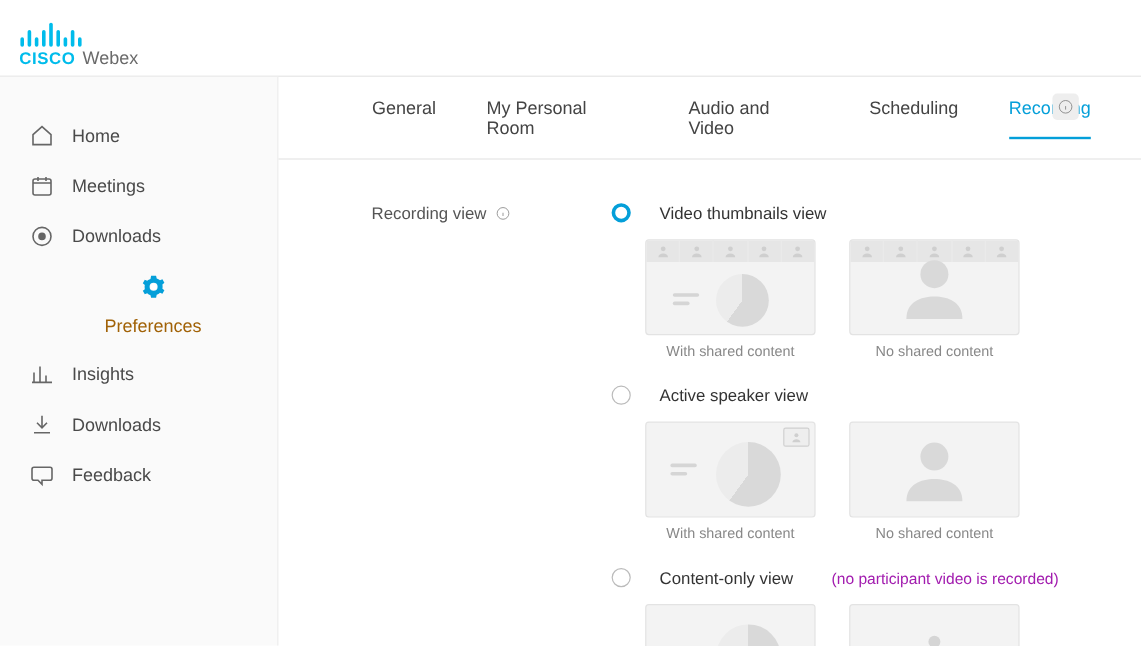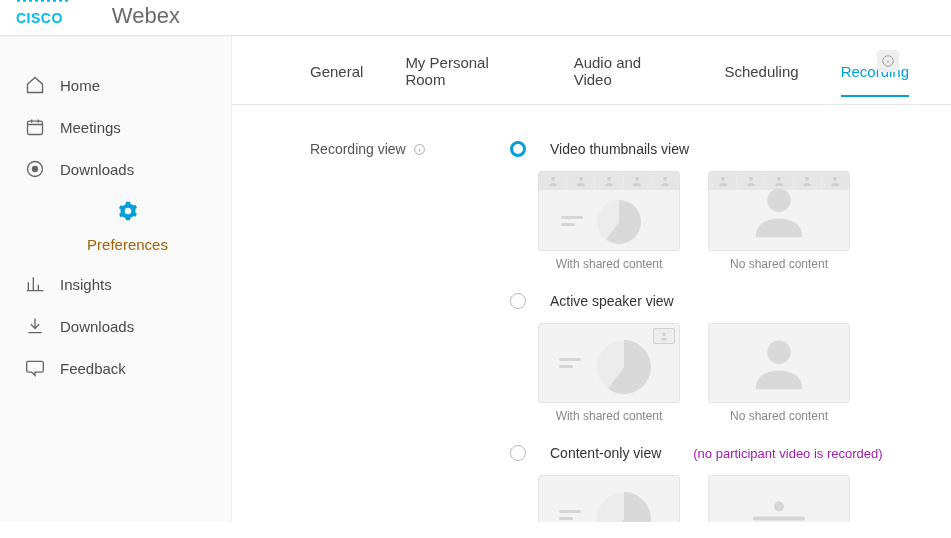--- a/index.html
+++ b/index.html
@@ -1,41 +1,41 @@
 <!DOCTYPE html>
 <html><head>
 <meta charset="utf-8">
 <style>
   * { box-sizing: border-box; margin: 0; padding: 0; }
   body { font-family: -apple-system, BlinkMacSystemFont, "Segoe UI", Arial, sans-serif; font-size: 14px; color: #333; background: #fff; width: 951px; height: 538px; overflow: hidden; }
 
   
-  .header { height: 36px; display: flex; align-items: flex-end; padding: 0 0 6px 16px; border-bottom: 1px solid #e5e5e5; }
+  .header { height: 64px; display: flex; align-items: flex-end; padding: 0 0 6px 16px; border-bottom: 1px solid #e5e5e5; }
   .logo-cisco { display: flex; flex-direction: column; align-items: flex-start; }
   .cisco-bars { display: flex; align-items: flex-end; gap: 3px; height: 20px; margin-bottom: 1px; padding-left: 1px; }
   .cisco-bars span { display: block; width: 3px; background: #00bceb; border-radius: 1.5px; }
   .cb1 { height: 8px; } .cb2 { height: 14px; } .cb3 { height: 8px; } .cb4 { height: 14px; } .cb5 { height: 20px; } .cb6 { height: 14px; } .cb7 { height: 8px; } .cb8 { height: 14px; } .cb9 { height: 8px; }
   .brand-row { display: flex; align-items: baseline; gap: 6px; }
   .cisco-text { font-size: 14px; font-weight: 700; color:#00bceb; letter-spacing:.5px; }
-  .webex-text { font-size: 22px; color: #6a6a6a; font-weight: 300; margin-left: 43px; }
+  .webex-text { font-size: 15px; color: #6a6a6a; font-weight: 300; }
 
   .layout { display: flex; height: calc(538px - 52px); }
 
   
   .sidebar { width: 232px; background: #fafafa; border-right: 1px solid #eee; padding-top: 28px; }
   .nav-item { display: flex; align-items: center; gap: 14px; padding: 10px 0 10px 24px; color: #4a4a4a; cursor: pointer; font-size: 15px; }
   .nav-item.active { color: #a16207; flex-direction: column; }
   .nav-icon { width: 22px; height: 22px; display: flex; align-items: center; justify-content: center; color: inherit; }
   .nav-item:not(.active) .nav-icon { color: #666; }
   .nav-icon svg { width: 20px; height: 20px; stroke: currentColor; fill: none; stroke-width: 1.6; }
   .nav-icon.gear svg { stroke: #049fd9; fill:#049fd9; }
 
   
   .content { flex: 1; display: flex; flex-direction: column; }
-  .tabs { display: flex; align-items: center; padding: 18px 0 0 78px; border-bottom: 1px solid #e5e5e5; position: relative; }
+  .tabs { display: flex; align-items: flex-start; padding: 18px 0 0 78px; border-bottom: 1px solid #e5e5e5; position: relative; }
   .tab { padding: 0 0 16px 0; margin-right: 42px; cursor: pointer; color: #444; font-size: 15px; }
   .tab.active { color: #049fd9; position: relative; }
   .tab.active::after { content: ""; position: absolute; left: 0; right: 0; bottom: -1px; height: 2px; background: #049fd9; }
   .info-badge { position: absolute; right: 52px; top: 14px; width: 22px; height: 22px; border-radius: 4px; background: #eee; display: flex; align-items: center; justify-content: center; }
   .info-badge svg, .info-small svg { stroke: #888; fill: none; stroke-width: 1.3; }
 
   .prefs-body { flex:1; overflow:auto; padding: 36px 0 20px 78px; display:flex; }
   .label-col { width: 200px; display:flex; align-items:flex-start; gap:6px; padding-top:0; color:#555; font-size:14px; }
   .info-small { width:16px; height:16px; display:inline-flex; align-items:center; justify-content:center; }
 

